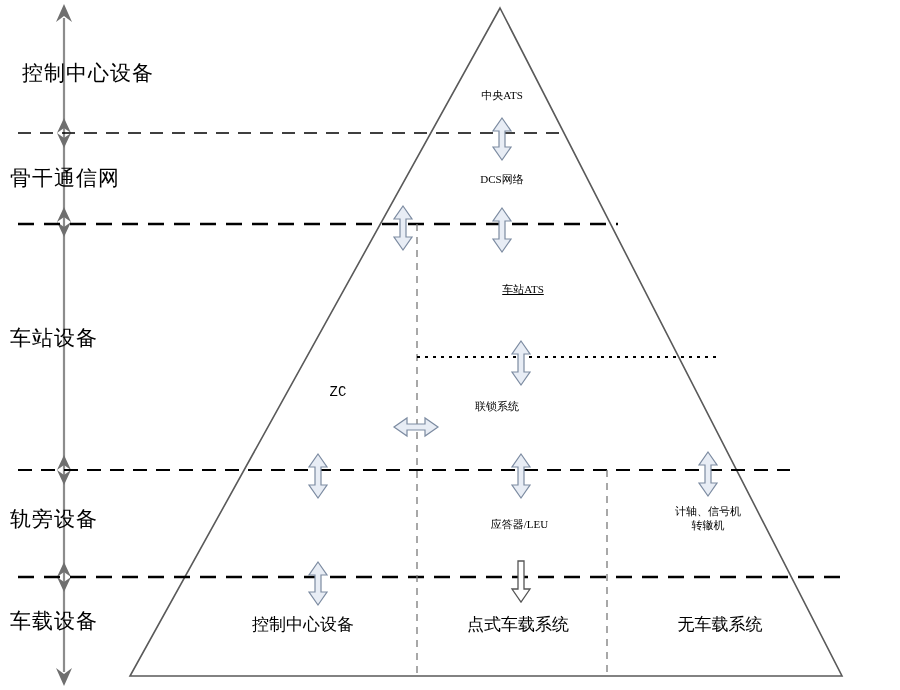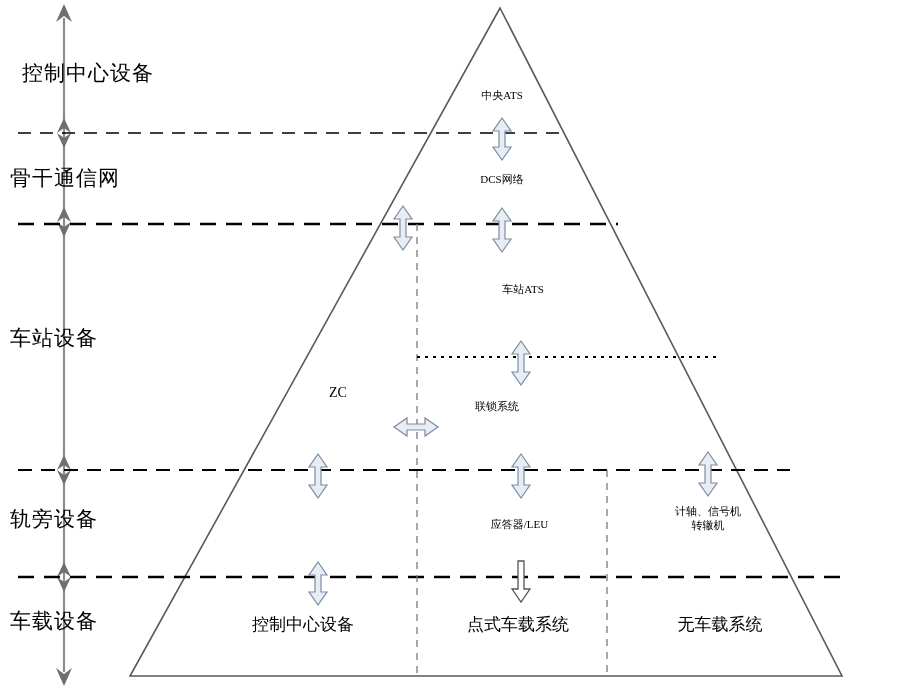--- a/index.html
+++ b/index.html
@@ -137,22 +137,22 @@
   </svg>
 
   <div class="lbl left-label" style="left:10px; top:60px;margin-left:12px;">控制中心设备</div>
   <div class="lbl left-label" style="left:10px; top:165px;">骨干通信网</div>
   <div class="lbl left-label" style="left:10px; top:325px;">车站设备</div>
   <div class="lbl left-label" style="left:10px; top:506px;">轨旁设备</div>
   <div class="lbl left-label" style="left:10px; top:608px;">车载设备</div>
 
   <div class="lbl node-label" style="left:452px; top:89px; width:100px;">中央ATS</div>
   <div class="lbl node-label" style="left:447px; top:173px; width:110px;">DCS网络</div>
-  <div class="lbl node-label" style="left:468px; top:283px; width:110px;">车站ATS</div>
-  <div class="lbl node-label small" style="left:318px; top:384px; width:40px;">ZC</div>
+  <div class="lbl node-label" style="left:468px; top:283px; width:110px;text-decoration:underline;">车站ATS</div>
+  <div class="lbl node-label small" style="left:318px; top:384px; width:40px;font-family:Liberation Mono, monospace;">ZC</div>
   <div class="lbl node-label" style="left:442px; top:400px; width:110px;">联锁系统</div>
   <div class="lbl node-label" style="left:432px; top:518px; width:175px;text-align:center;">应答器/LEU</div>
   <div class="lbl node-label" style="left:618px; top:505px; width:180px;">计轴、信号机
 转辙机</div>
   <div class="lbl node-label big" style="left:203px; top:614px; width:200px;">控制中心设备</div>
   <div class="lbl node-label big" style="left:428px; top:614px; width:180px;">点式车载系统</div>
   <div class="lbl node-label big" style="left:630px; top:614px; width:180px;">无车载系统</div>
 
 </div>
 

